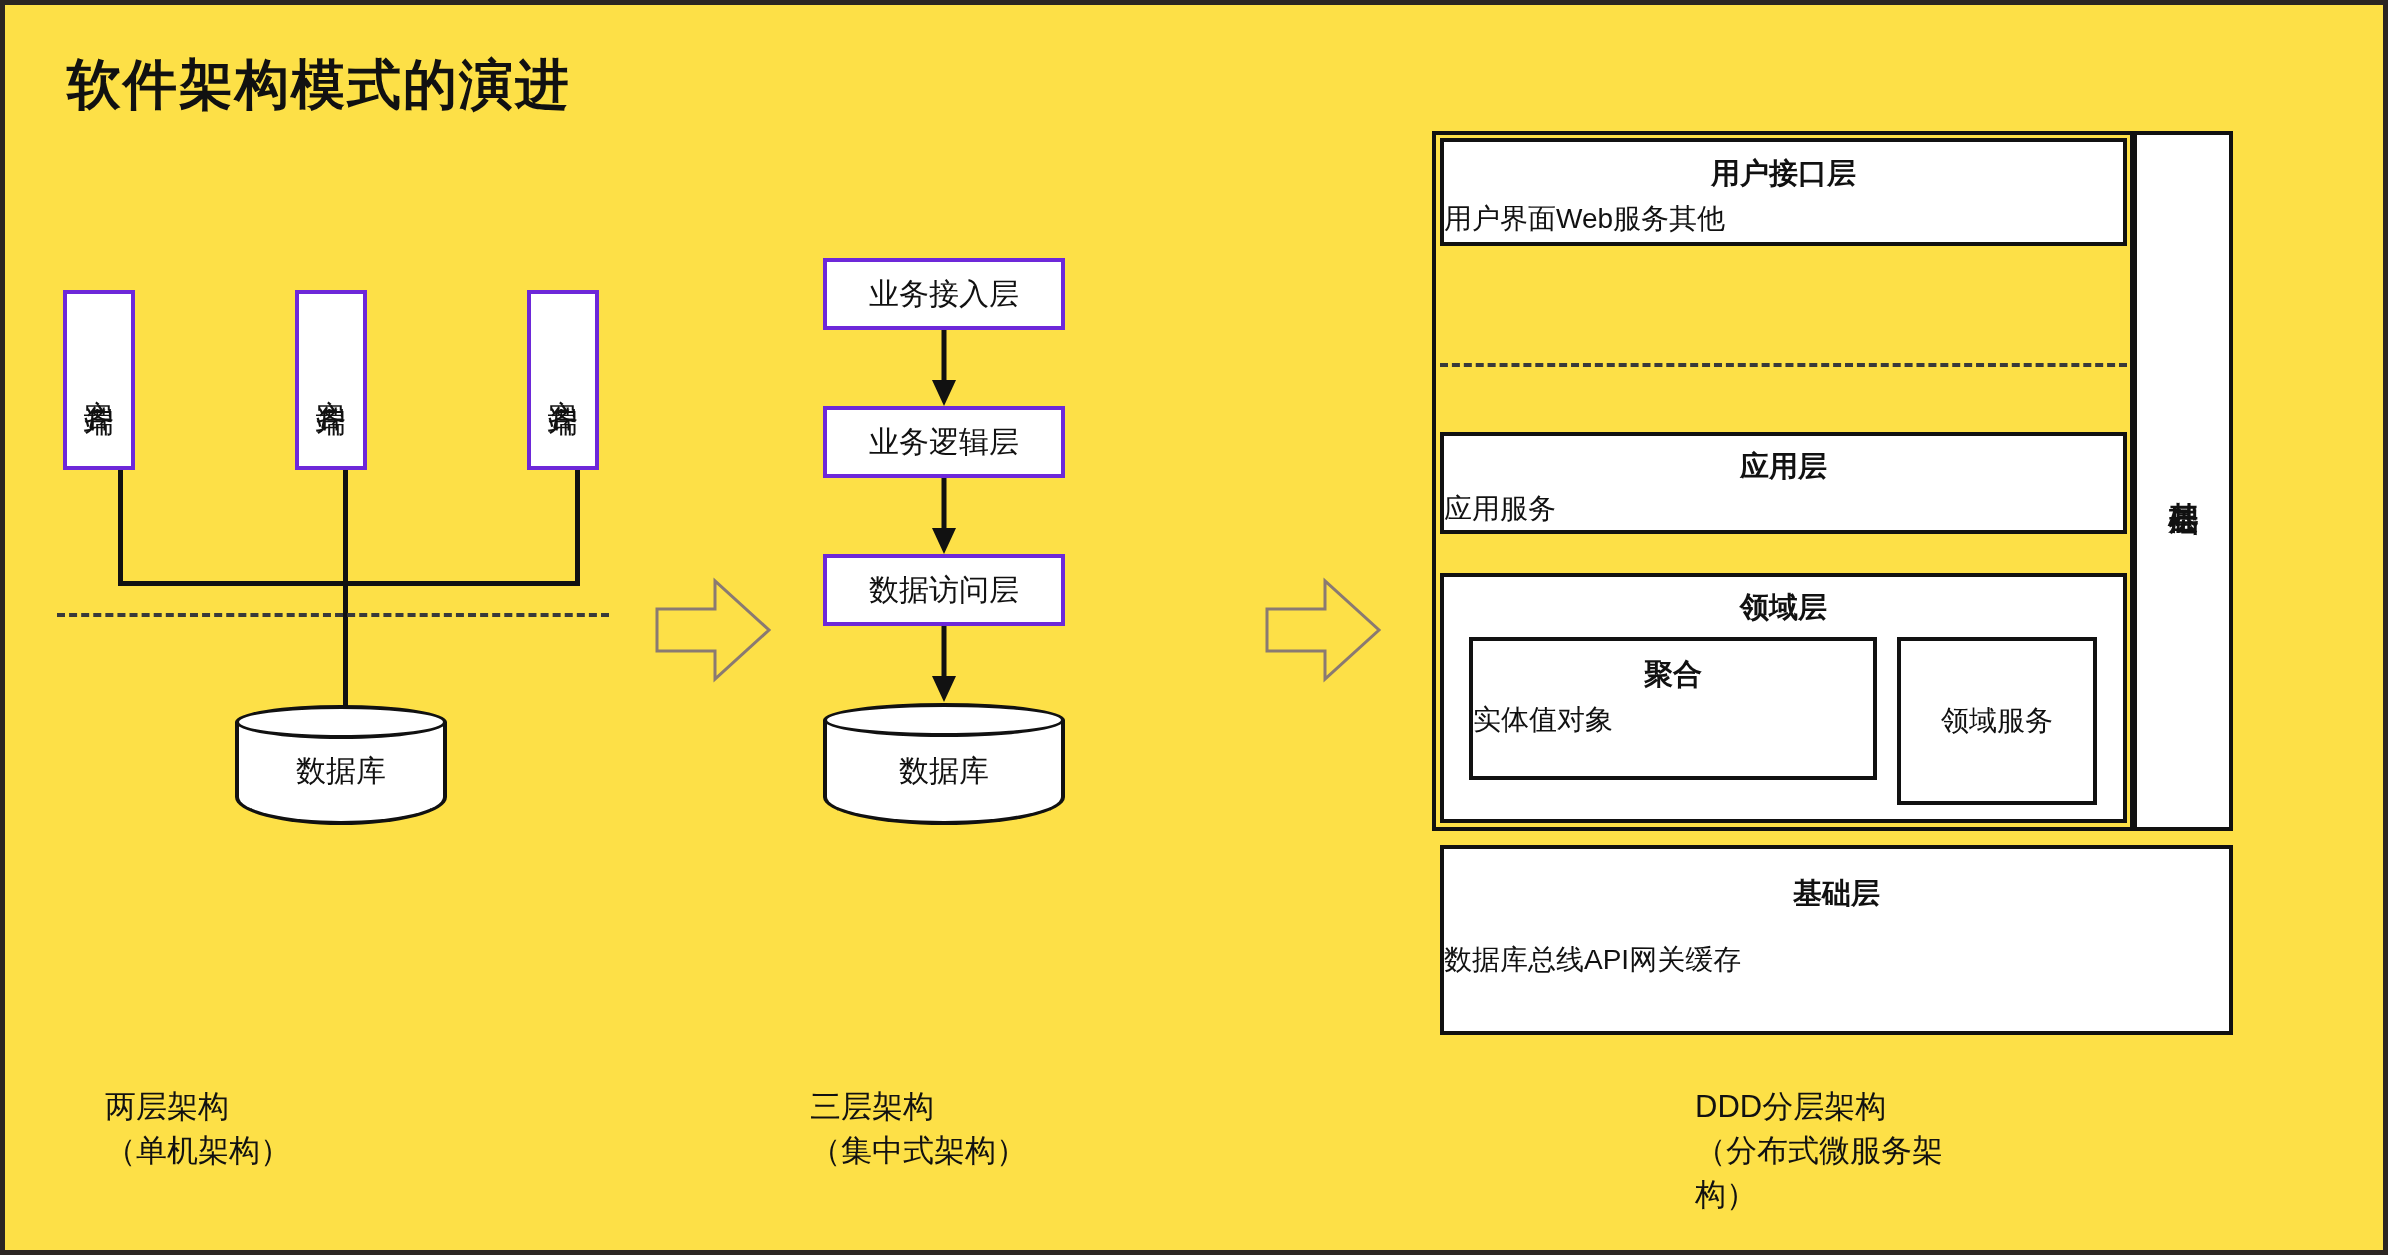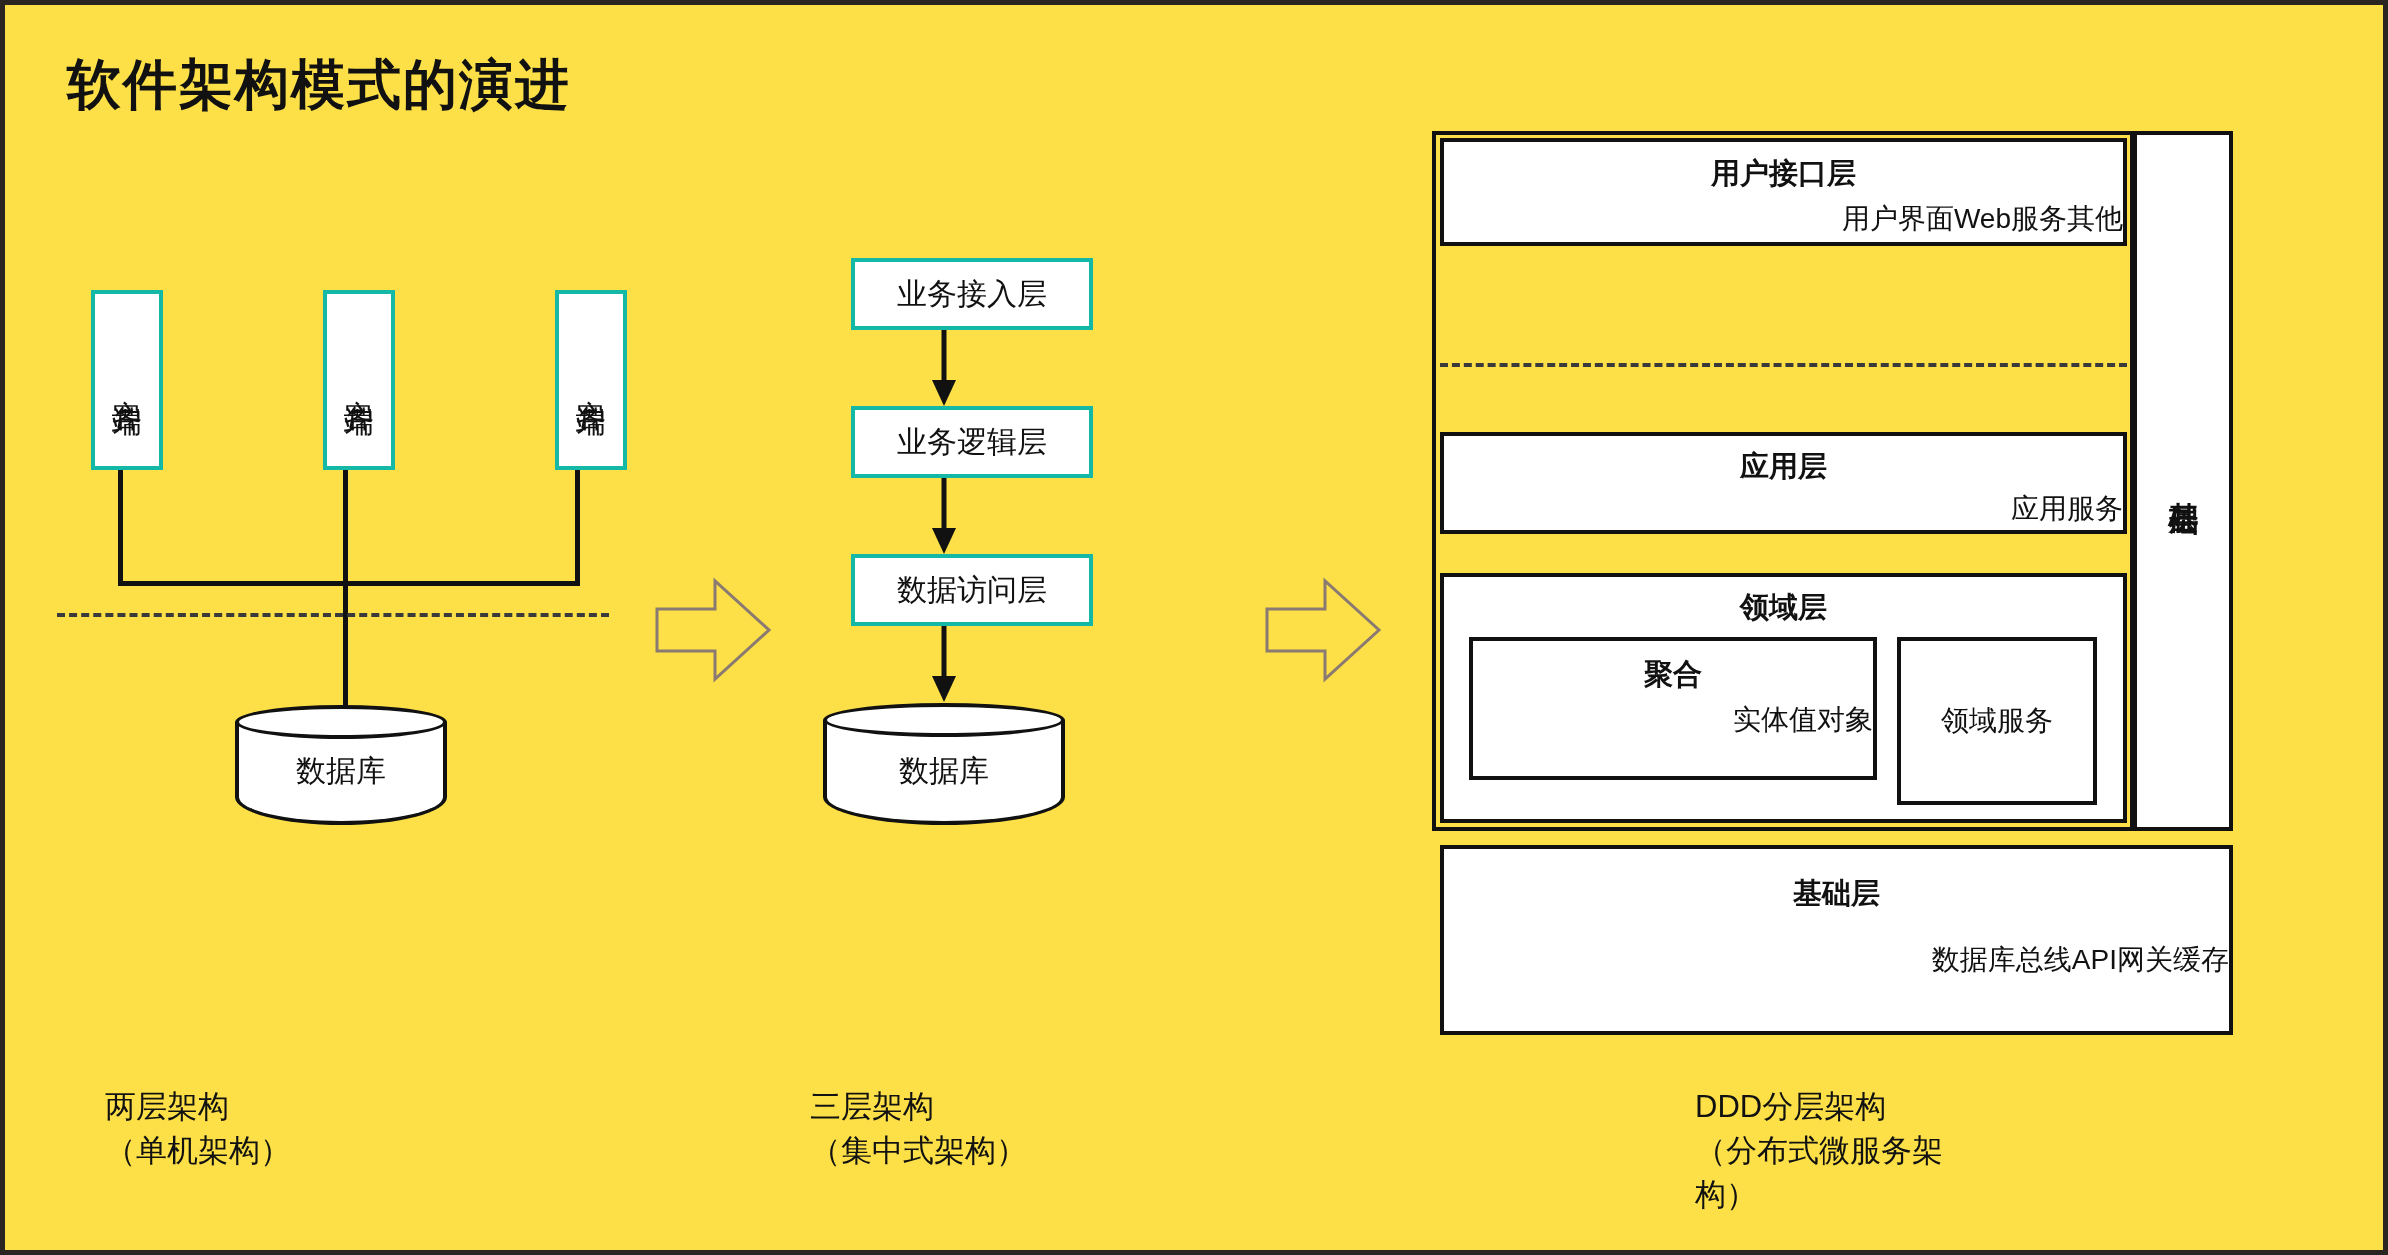--- a/index.html
+++ b/index.html
@@ -27,27 +27,26 @@
     font-size: 54px;
     font-weight: bold;
     letter-spacing: 2px;
     white-space: nowrap;
   }
 
   
   .box {
     position: absolute;
     background: #ffffff;
-    border: 4px solid #14b8a6;
+    border: 4px solid #6d28d9;
     box-sizing: border-box;
     display: flex;
     align-items: center;
     justify-content: center;
     text-align: center;
-    margin-left: 28px;
   }
   .line-v, .line-h {
     position: absolute;
     background: #111111;
   }
   .dashed {
     position: absolute;
     border-top: 4px dashed #3a3a3a;
     height: 0;
   }
@@ -127,21 +126,21 @@
     position: absolute;
     left: 0; right: 0;
     text-align: center;
     font-size: 29px;
     font-weight: bold;
   }
   .layer-items {
     position: absolute;
     left: 0; right: 0;
     display: flex;
-    justify-content: flex-end;
+    justify-content: flex-start;
     font-size: 28px;
   }
   .inner-box {
     position: absolute;
     background: #ffffff;
     border: 4px solid #111111;
     box-sizing: border-box;
   }
   #infra-side {
     position: absolute;

